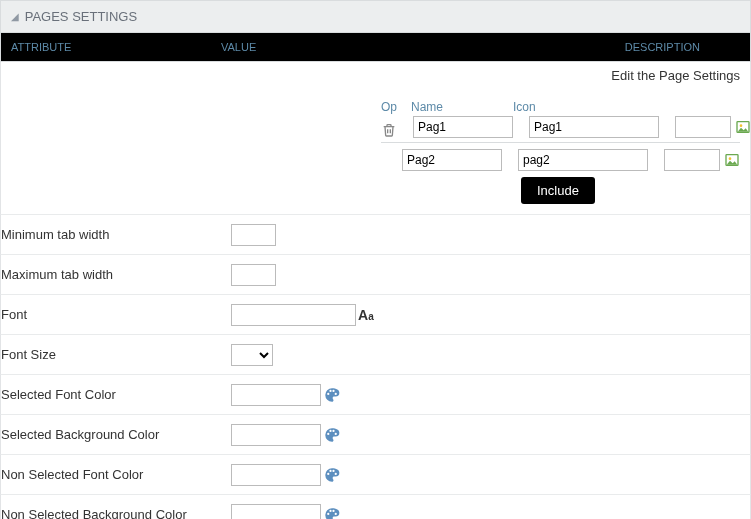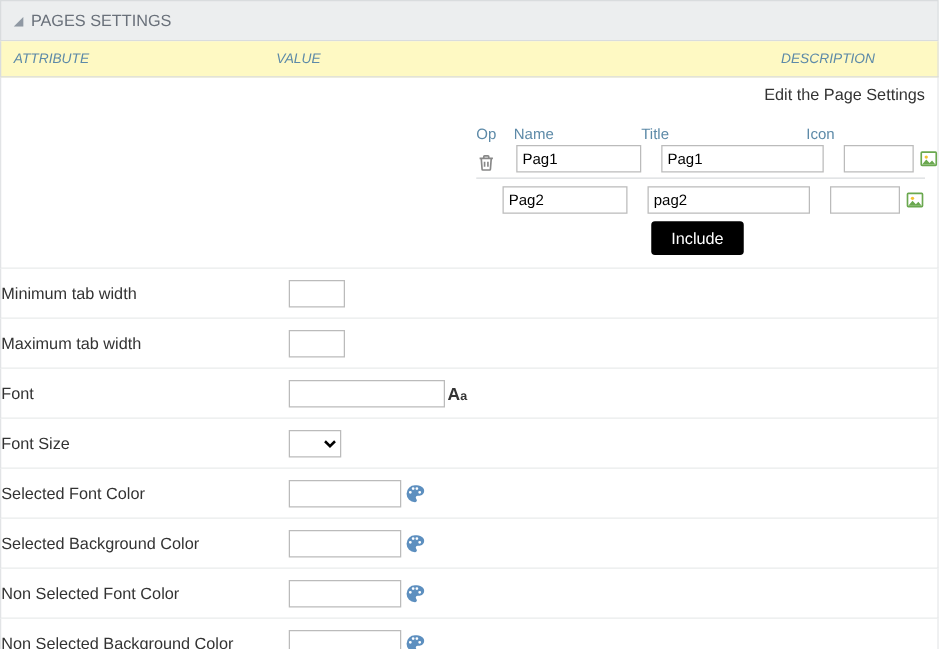--- a/index.html
+++ b/index.html
@@ -11,29 +11,28 @@
     font-size: 13px;
     text-transform: uppercase;
     color: #69707a;
     display: flex;
     align-items: center;
     gap: 6px;
   }
   .panel-header .tri { color: #8f98a3; font-size: 10px; }
   .columns-header {
     display: flex;
-    background: #fef9c3;
+    background: #000000;
     border-left: 1px solid #d9dcde;
     border-right: 1px solid #d9dcde;
     border-bottom: 1px solid #d9dcde;
     color: #5d8aa8;
     font-size: 11px;
     text-transform: uppercase;
     padding: 8px 10px;
-    font-style: italic;
   }
   .col-attr { width: 210px; }
   .col-value { width: 300px; }
   .col-desc { flex: 1; text-align: right; padding-right: 40px; }
   .top-area {
     border-left: 1px solid #e2e4e6;
     border-right: 1px solid #e2e4e6;
     border-bottom: 1px solid #e9ebec;
     padding: 6px 10px 10px 10px;
   }
@@ -95,21 +94,20 @@
   <div class="col-value">VALUE</div>
   <div class="col-desc">DESCRIPTION</div>
 </div>
 
 <div class="top-area">
   <div class="edit-title">Edit the Page Settings</div>
   <div class="page-table">
     <div class="hdr">
       <div class="c-op">Op</div>
       <div class="c-name">Name</div>
-      <div class="c-title">Title</div>
       <div class="c-icon">Icon</div>
     </div>
     <div class="row">
       <div class="c-op">
         <span class="trash-icon">
           <svg width="16" height="16" viewBox="0 0 24 24" fill="none" stroke="#888" stroke-width="2">
             <path d="M4 7h16M9 7V5a1 1 0 011-1h4a1 1 0 011 1v2M6 7l1 13a1 1 0 001 1h8a1 1 0 001-1l1-13M10 11v6M14 11v6"></path>
           </svg>
         </span>
       </div>

